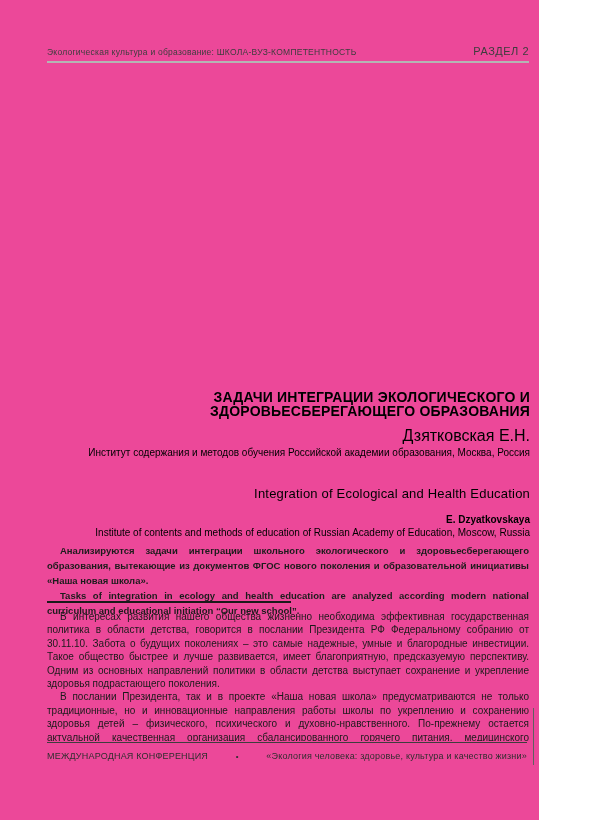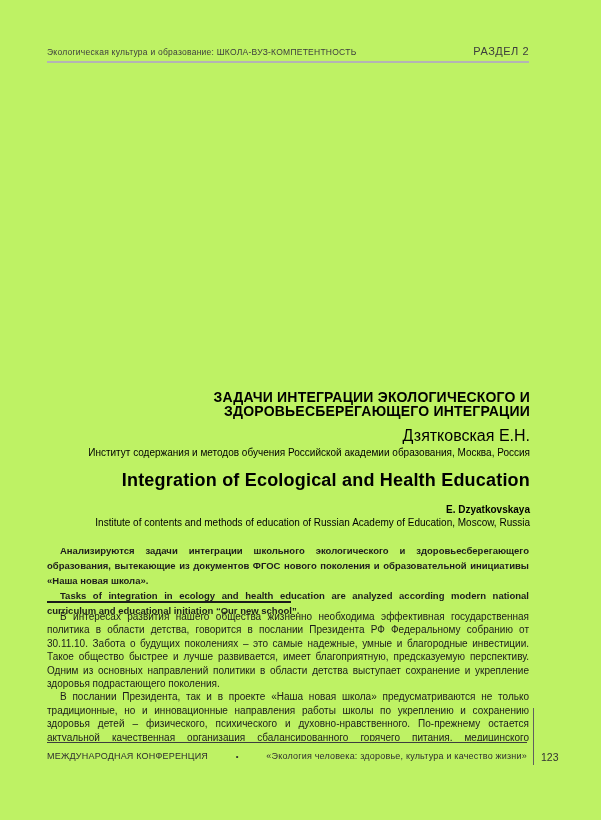--- a/index.html
+++ b/index.html
@@ -2,23 +2,23 @@
 <html><head>
 <meta charset="utf-8">
 <style>
   html, body {
     margin: 0;
     padding: 0;
     background: #ffffff;
   }
   .page {
     position: relative;
-    width: 601px;
+    width: 539px;
     height: 820px;
-    background: #bef264;
+    background: #ec4899;
     font-family: "Liberation Sans", sans-serif;
     color: #1c1c1c;
     overflow: hidden;
   }
 
   
   .running-header {
     position: absolute;
     top: 45px;
     left: 47px;
@@ -58,23 +58,23 @@
   .author-ru {
     margin-top: 8px;
     font-size: 16px;
     font-weight: normal;
   }
   .affil-ru {
     margin-top: 2px;
     font-size: 10px;
   }
   .title-en {
-    margin-top: 12px;
-    font-size: 18px;
-    font-weight: bold;
+    margin-top: 28px;
+    font-size: 13px;
+    font-weight: normal;
     letter-spacing: 0.2px;
   }
   .author-en {
     margin-top: 13px;
     font-size: 10px;
     font-weight: bold;
   }
   .affil-en {
     margin-top: 2px;
     font-size: 10px;
@@ -170,21 +170,21 @@
 <div class="page">
 
   <div class="running-header">
     <span class="rh-left">Экологическая культура и образование: ШКОЛА-ВУЗ-КОМПЕТЕНТНОСТЬ</span>
     <span class="rh-right">РАЗДЕЛ 2</span>
   </div>
 
   <div class="title-block">
     <h1 class="title-ru">
       <span>ЗАДАЧИ ИНТЕГРАЦИИ ЭКОЛОГИЧЕСКОГО И</span><br>
-      <span>ЗДОРОВЬЕСБЕРЕГАЮЩЕГО ИНТЕГРАЦИИ</span>
+      <span>ЗДОРОВЬЕСБЕРЕГАЮЩЕГО ОБРАЗОВАНИЯ</span>
     </h1>
     <div class="author-ru">Дзятковская Е.Н.</div>
     <div class="affil-ru">Институт содержания и методов обучения Российской академии образования, Москва, Россия</div>
     <div class="title-en">Integration of Ecological and Health Education</div>
     <div class="author-en">E. Dzyatkovskaya</div>
     <div class="affil-en">Institute of contents and methods of education of Russian Academy of Education, Moscow, Russia</div>
   </div>
 
   <div class="abstract">
     <p>Анализируются задачи интеграции школьного экологического и здоровьесберегающего образования, вытекающие из документов ФГОС нового поколения и образовательной инициативы «Наша новая школа».</p>

